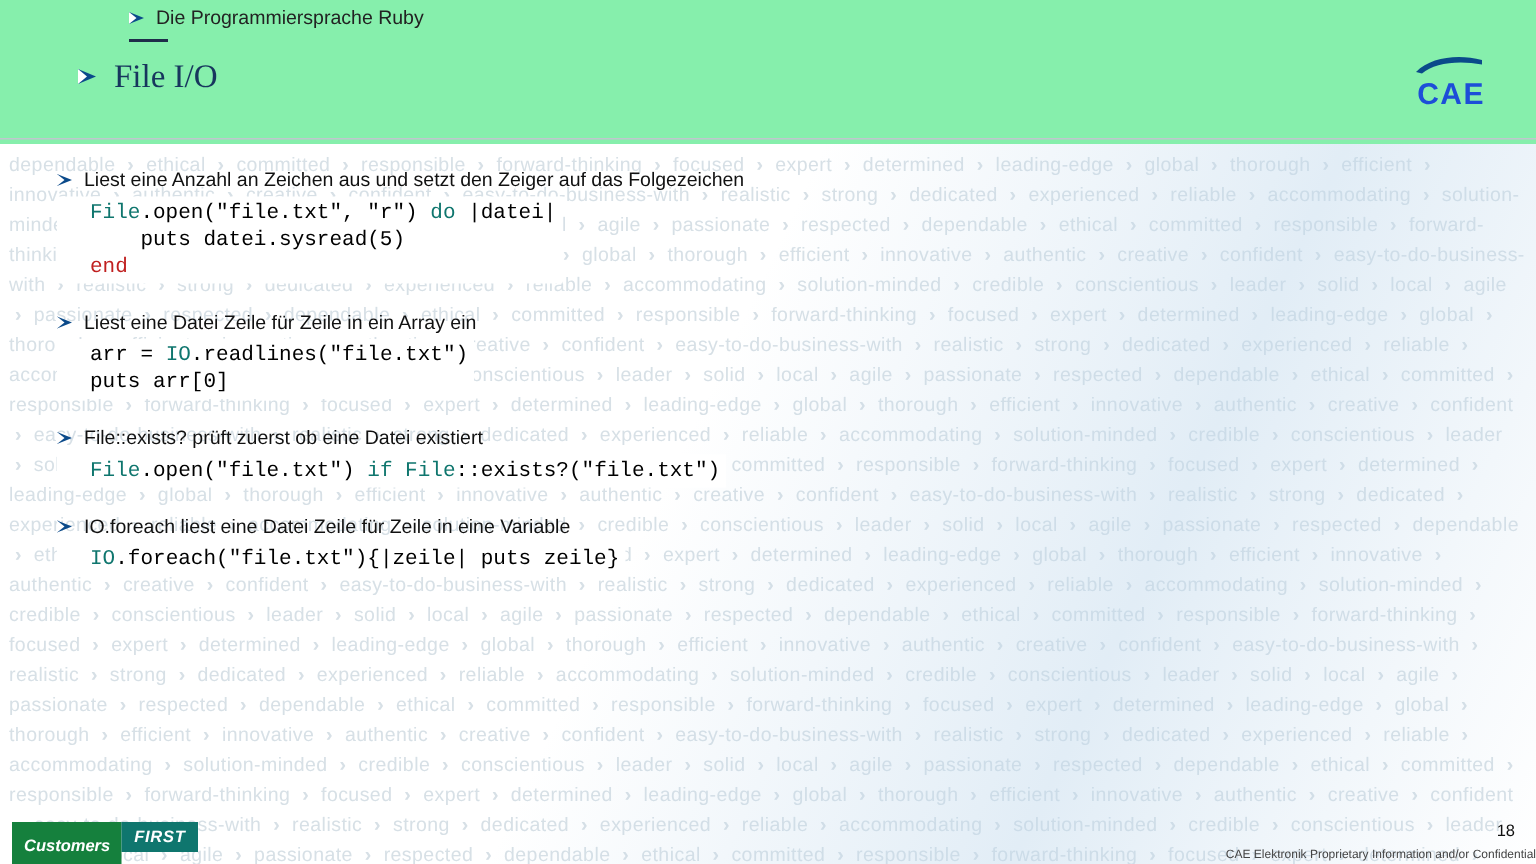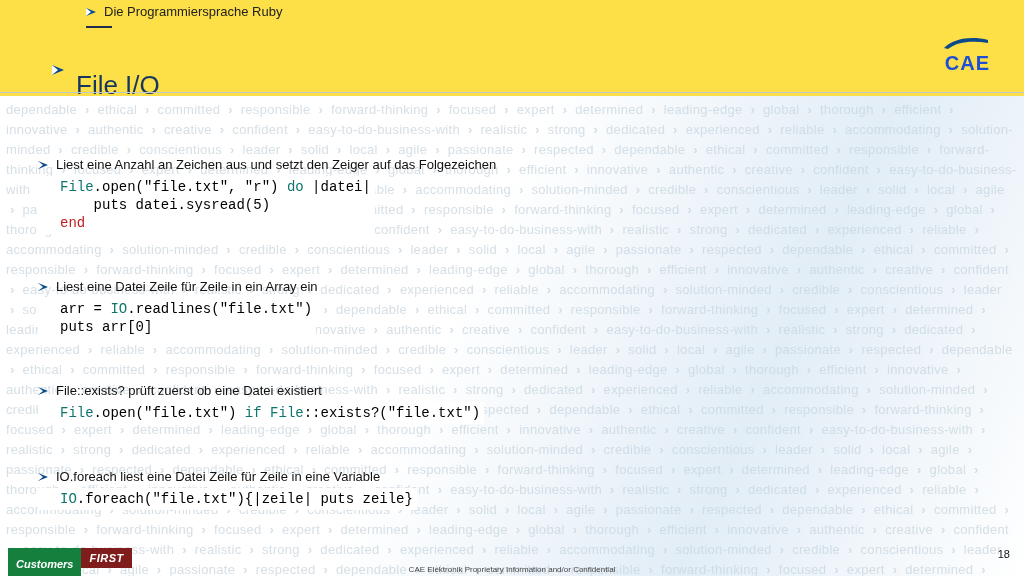--- a/index.html
+++ b/index.html
@@ -10,25 +10,25 @@
   .watermark {
     position: absolute; top: 96px; left: 0; right: 0; bottom: 0;
     color: #d7e0e6; font-size: 13px; letter-spacing: 0.3px;
     line-height: 20px; overflow: hidden; z-index: 0;
     padding: 4px 6px;
     white-space: normal;
   }
   .watermark .sep { font-weight: bold; margin: 0 4px; }
 
   
-  .header { position: absolute; top: 0; left: 0; right: 0; height: 96px; background: #fde047; z-index: 2; }
+  .header { position: absolute; top: 0; left: 0; right: 0; height: 96px; background: #86efac; z-index: 2; }
   .breadcrumb { position: absolute; top: 4px; left: 86px; font-size: 13px; color: #222; display: flex; align-items: center; gap: 8px; }
   .breadcrumb .under { position: absolute; top: 22px; left: 0; width: 26px; height: 2px; background: #1f2d4a; }
   .title-row { position: absolute; top: 38px; left: 52px; display: flex; align-items: center; gap: 12px; }
-  .title { font-size: 26px; color: #17365d; font-family: Liberation Sans, sans-serif; margin-top: 32px; }
+  .title { font-size: 22px; color: #17365d; font-family: Liberation Serif, serif; }
   .header-rule { position: absolute; top: 92px; left: 0; right: 0; height: 1px; background: #c0c7ce; }
 
   
   .arrow-big, .arrow-sm {
     display: inline-block; width: 0; height: 0;
     border-top: 5px solid transparent;
     border-bottom: 5px solid transparent;
     border-left: 12px solid #0b4a8a;
     position: relative;
   }
@@ -45,40 +45,40 @@
   
   .logo { position: absolute; right: 34px; top: 36px; text-align: right; z-index: 3; }
   .logo-mark {
     width: 48px; height: 14px; position: relative; margin-left: auto; margin-bottom: 2px;
   }
   .logo-mark svg { width: 48px; height: 14px; display: block; }
   .logo-text { color: #1d4ed8; font-weight: bold; font-size: 20px; letter-spacing: 1px; font-family: Arial, sans-serif; }
 
   
   .content { position: absolute; top: 112px; left: 38px; right: 30px; z-index: 2; }
-  .item { margin-bottom: 18px; margin-top: 45px; }
+  .item { margin-bottom: 18px; }
   .item-label { display: flex; align-items: center; gap: 8px; font-size: 13px; color: #111; margin-bottom: 4px; }
   .code {
     background: #fff; display: inline-block; padding: 2px 4px 2px 22px;
     font-family: "Courier New", Courier, monospace; font-size: 14px;
     line-height: 18px; white-space: pre; color: #000;
   }
   .code .kw-blue { color: #0f766e; }
   .code .kw-red  { color: #c02020; }
   .code .str    { color: #000; }
 
   
   .footer { position: absolute; bottom: 0; left: 0; right: 0; height: 36px; z-index: 3; }
   .first-badge {
     position: absolute; left: 8px; bottom: 8px; display: flex; align-items: stretch;
     height: 20px; font-size: 11px; font-weight: bold;
   }
   .first-badge .cust { background: #15803d; color: #fff; display:flex; align-items:center; padding: 16px 8px; font-style: italic; }
-  .first-badge .first { background: #7f1d1d; color: #fff; display:flex; align-items:center; padding: 0 8px; font-style: italic; letter-spacing: 0.5px; }
-  .footer-note { position: absolute; left: 0; right: 0; bottom: 2px; text-align: center; font-size: 8px; color: #444; }
+  .first-badge .first { background: #0f766e; color: #fff; display:flex; align-items:center; padding: 0 8px; font-style: italic; letter-spacing: 0.5px; }
+  .footer-note { position: absolute; left: 0; right: 0; bottom: 2px; text-align: right; font-size: 8px; color: #444; }
   .pagenum { position: absolute; right: 14px; bottom: 16px; font-size: 11px; color: #111; margin-top: 15px; }
 
   
   .diag {
     position: absolute; left: 0; right: 0; bottom: 0; top: 96px; z-index: 1; pointer-events: none;
     background: linear-gradient(115deg, rgba(255,255,255,0) 0%, rgba(255,255,255,0) 44%, rgba(190,215,235,0.45) 72%, rgba(255,255,255,0) 100%);
   }
 </style>
 </head>
 <body>

